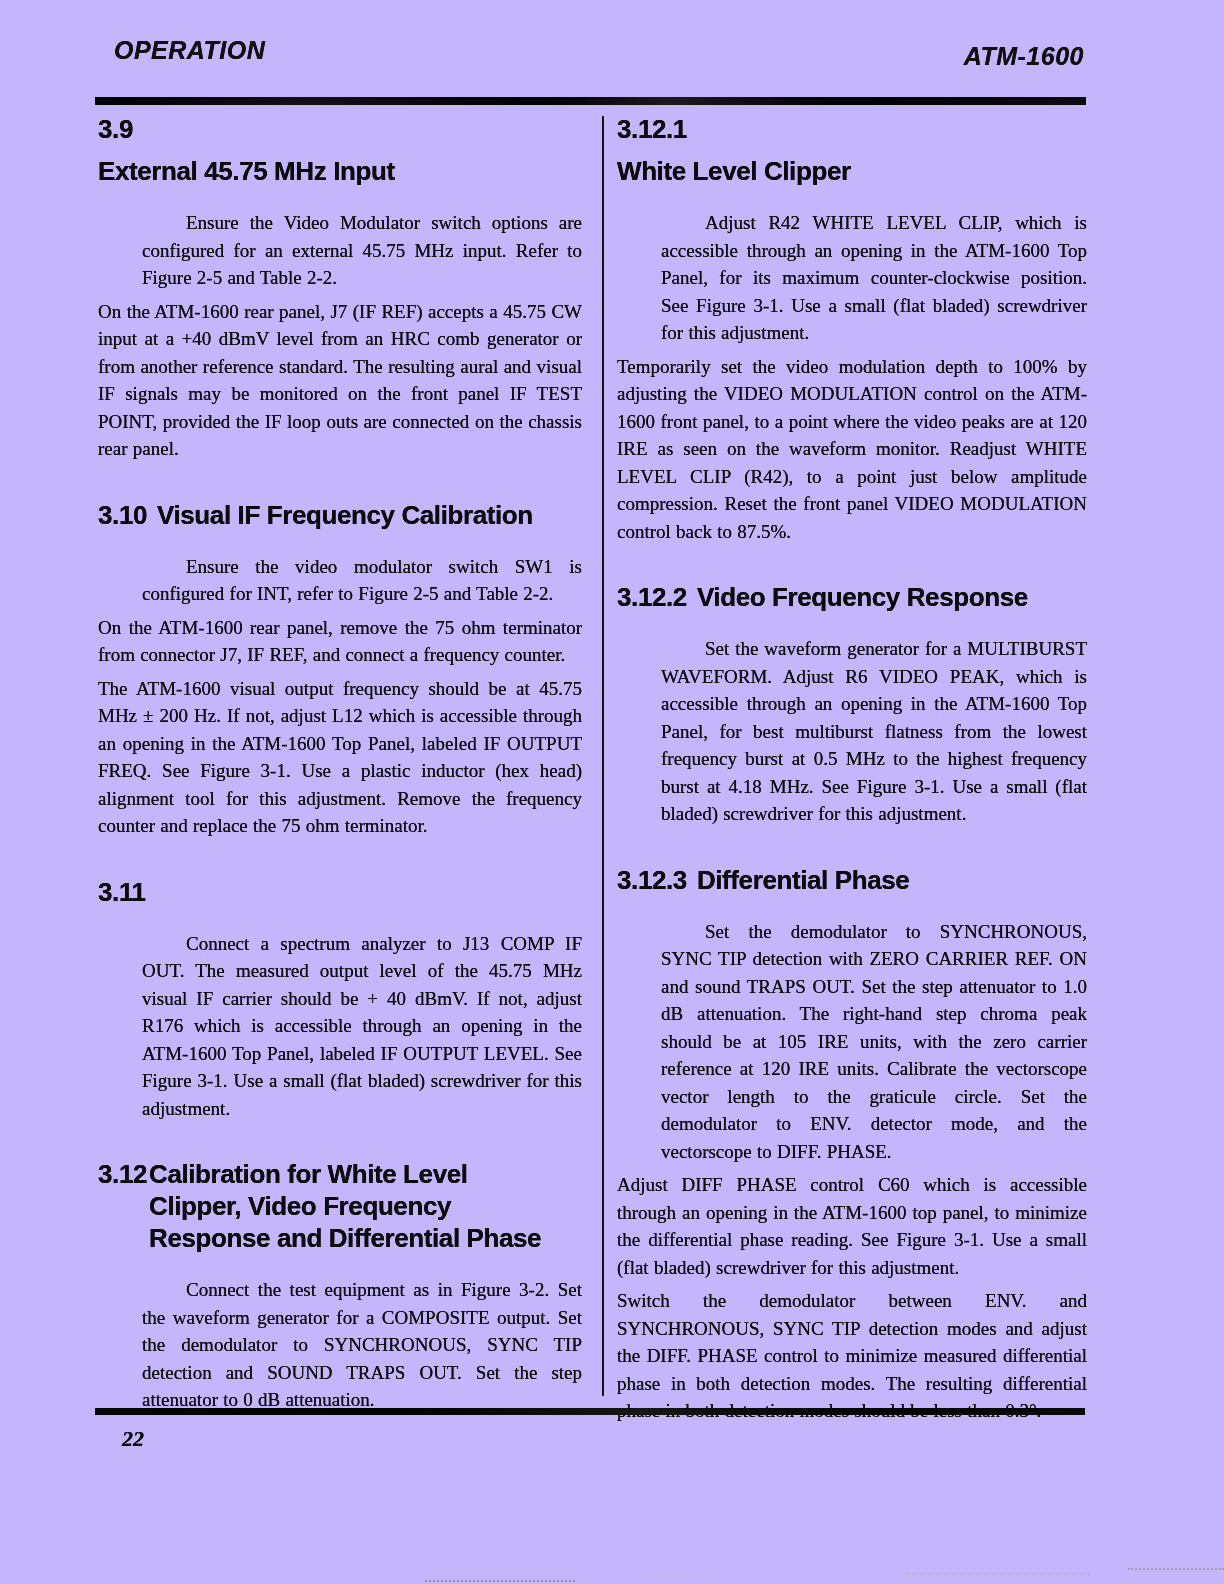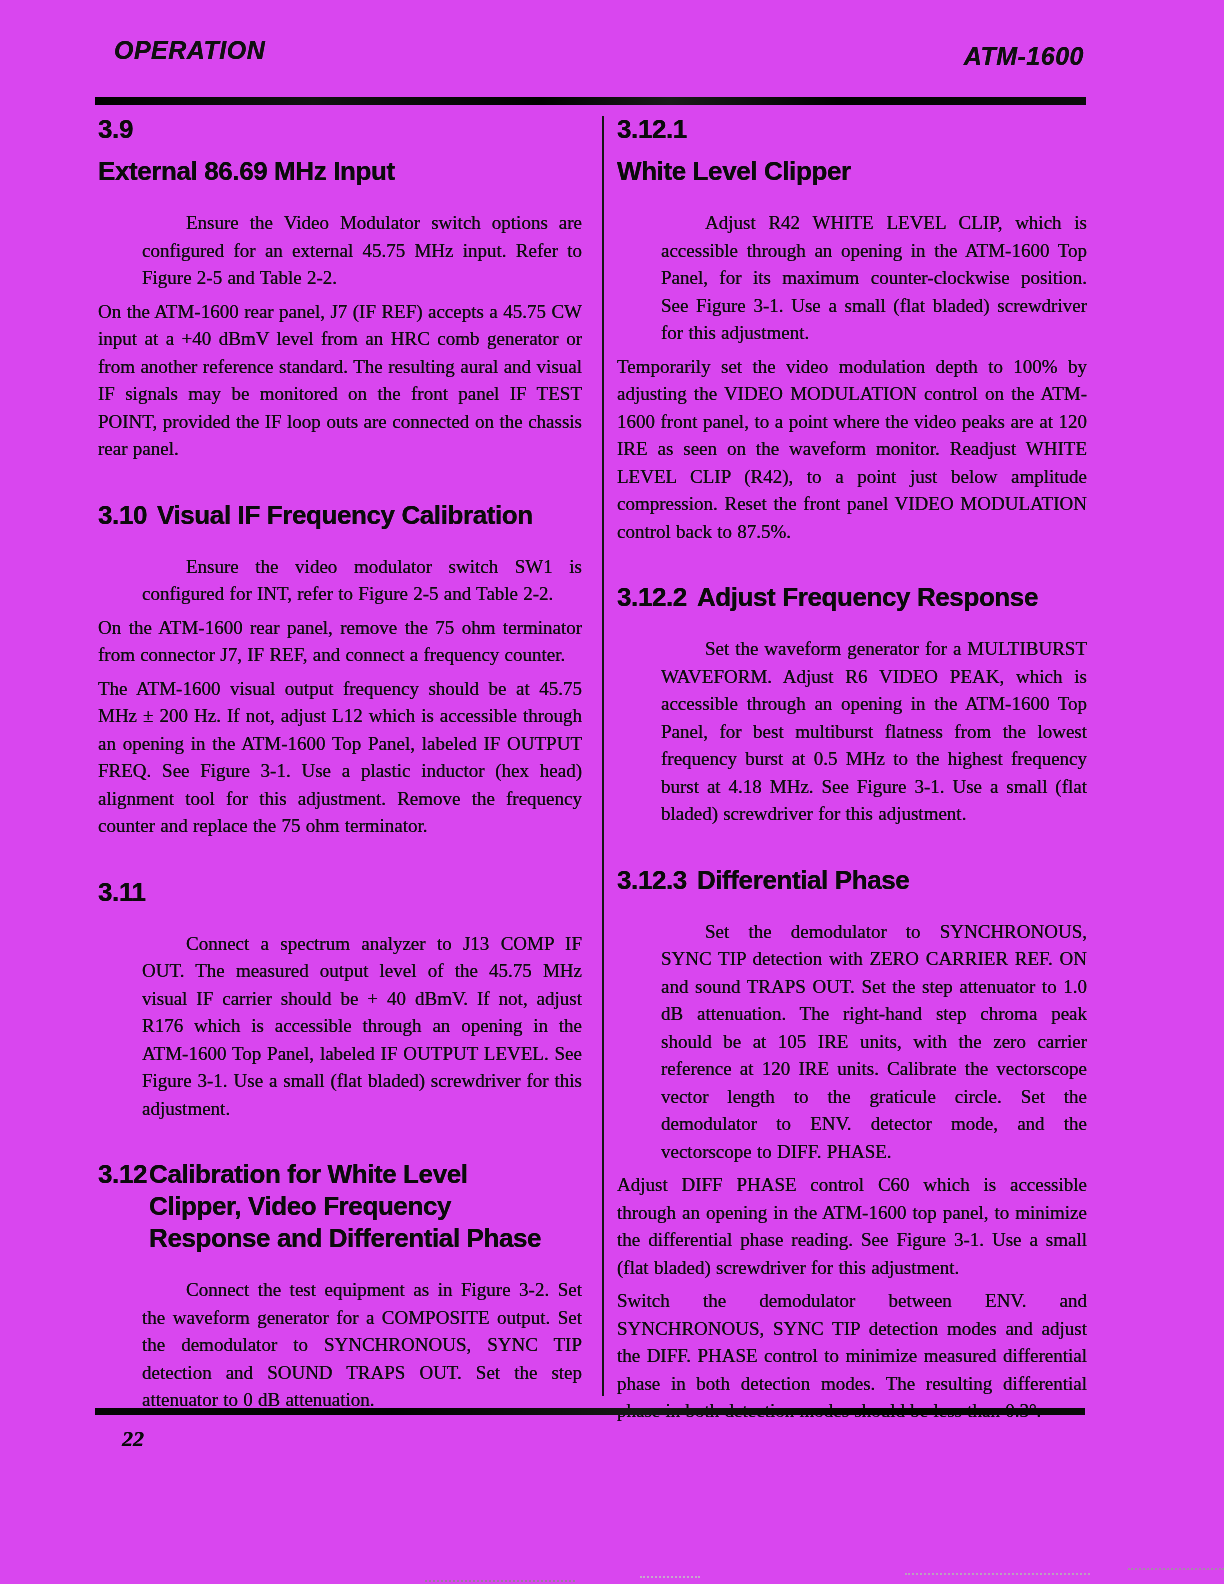--- a/index.html
+++ b/index.html
@@ -1,20 +1,20 @@
 <!DOCTYPE html>
 <html><head>
 <meta charset="utf-8">
 <style>
   html, body { margin: 0; padding: 0; background: #ffffff; }
   .page {
     position: relative;
     width: 1224px;
     height: 1584px;
-    background: #d946ef;
+    background: #c4b5fd;
     overflow: hidden;
     color: #0d0d0d;
     font-family: "Liberation Serif", serif;
   }
 
   
   .running-head-left {
     position: absolute; left: 114px; top: 36px;
     font-family: "Liberation Sans", sans-serif;
     font-weight: bold; font-style: italic;
@@ -92,21 +92,21 @@
   <span class="running-head-right">ATM-1600</span>
 
   <div class="head-rule"></div>
   <div class="col-divider"></div>
 
   <div class="column left">
 
     <section>
       <h2 class="sec-heading first">
         <span class="hnum">3.9</span>
-        <span class="htitle">External 86.69 MHz Input</span>
+        <span class="htitle">External 45.75 MHz Input</span>
       </h2>
       <p class="body-par indent">Ensure the Video Modulator switch options are configured for an external 45.75 MHz input. Refer to Figure 2-5 and Table 2-2.</p>
       <p class="body-par">On the ATM-1600 rear panel, J7 (IF REF) accepts a 45.75 CW input at a +40 dBmV level from an HRC comb generator or from another reference standard. The resulting aural and visual IF signals may be monitored on the front panel IF TEST POINT, provided the IF loop outs are connected on the chassis rear panel.</p>
     </section>
 
     <section>
       <h2 class="sec-heading">
         <span class="hnum">3.10</span>
         <span class="htitle">Visual IF Frequency Calibration</span>
       </h2>
@@ -141,21 +141,21 @@
         <span class="hnum">3.12.1</span>
         <span class="htitle">White Level Clipper</span>
       </h2>
       <p class="body-par indent">Adjust R42 WHITE LEVEL CLIP, which is accessible through an opening in the ATM-1600 Top Panel, for its maximum counter-clockwise position. See Figure 3-1. Use a small (flat bladed) screwdriver for this adjustment.</p>
       <p class="body-par">Temporarily set the video modulation depth to 100% by adjusting the VIDEO MODULATION control on the ATM-1600 front panel, to a point where the video peaks are at 120 IRE as seen on the waveform monitor. Readjust WHITE LEVEL CLIP (R42), to a point just below amplitude compression. Reset the front panel VIDEO MODULATION control back to 87.5%.</p>
     </section>
 
     <section>
       <h2 class="sec-heading">
         <span class="hnum">3.12.2</span>
-        <span class="htitle">Adjust Frequency Response</span>
+        <span class="htitle">Video Frequency Response</span>
       </h2>
       <p class="body-par indent">Set the waveform generator for a MULTIBURST WAVEFORM. Adjust R6 VIDEO PEAK, which is accessible through an opening in the ATM-1600 Top Panel, for best multiburst flatness from the lowest frequency burst at 0.5 MHz to the highest frequency burst at 4.18 MHz. See Figure 3-1. Use a small (flat bladed) screwdriver for this adjustment.</p>
     </section>
 
     <section>
       <h2 class="sec-heading">
         <span class="hnum">3.12.3</span>
         <span class="htitle">Differential Phase</span>
       </h2>
       <p class="body-par indent">Set the demodulator to SYNCHRONOUS, SYNC TIP detection with ZERO CARRIER REF. ON and sound TRAPS OUT. Set the step attenuator to 1.0 dB attenuation. The right-hand step chroma peak should be at 105 IRE units, with the zero carrier reference at 120 IRE units. Calibrate the vectorscope vector length to the graticule circle. Set the demodulator to ENV. detector mode, and the vectorscope to DIFF. PHASE.</p>

